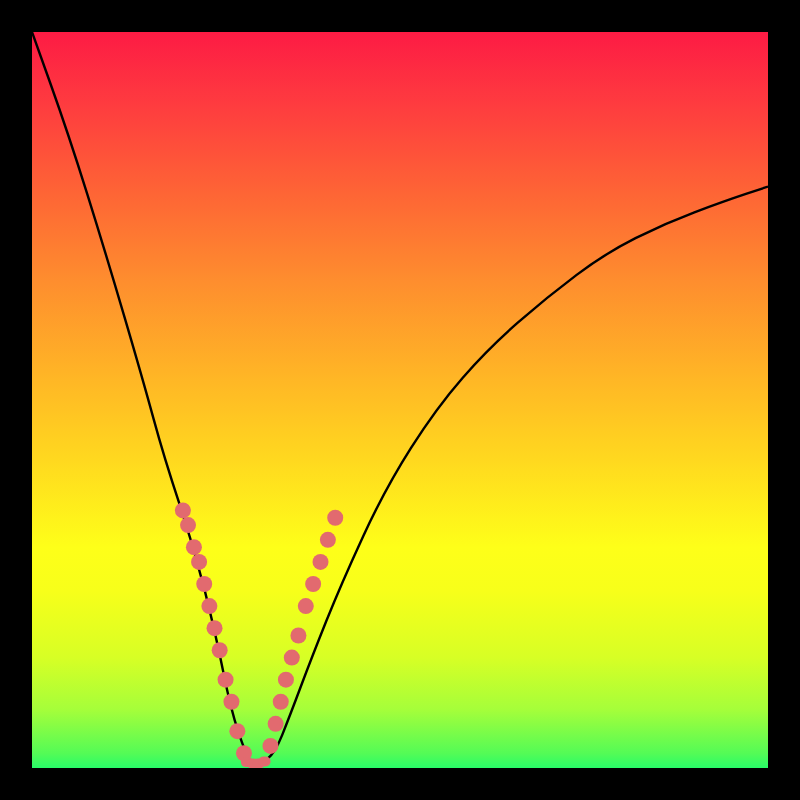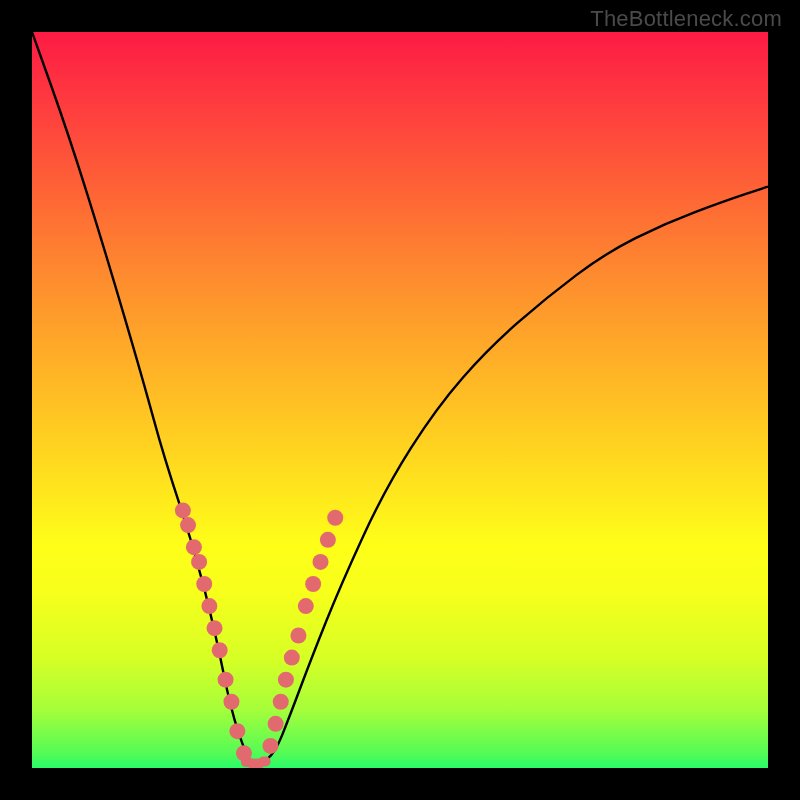--- a/index.html
+++ b/index.html
@@ -83,14 +83,13 @@
           <circle cx="259.808" cy="625.6" r="8" fill="#e26a6f"></circle>
           <circle cx="266.432" cy="603.52" r="8" fill="#e26a6f"></circle>
           <circle cx="273.79200000000003" cy="574.08" r="8" fill="#e26a6f"></circle>
           <circle cx="281.152" cy="552" r="8" fill="#e26a6f"></circle>
           <circle cx="288.512" cy="529.92" r="8" fill="#e26a6f"></circle>
           <circle cx="295.872" cy="507.84000000000003" r="8" fill="#e26a6f"></circle>
           <circle cx="303.232" cy="485.76" r="8" fill="#e26a6f"></circle>
         </g>
     </svg>
   </div>
-  <div class="watermark">TheBottleneck.com</div>
 </div>
 
 </body></html>

